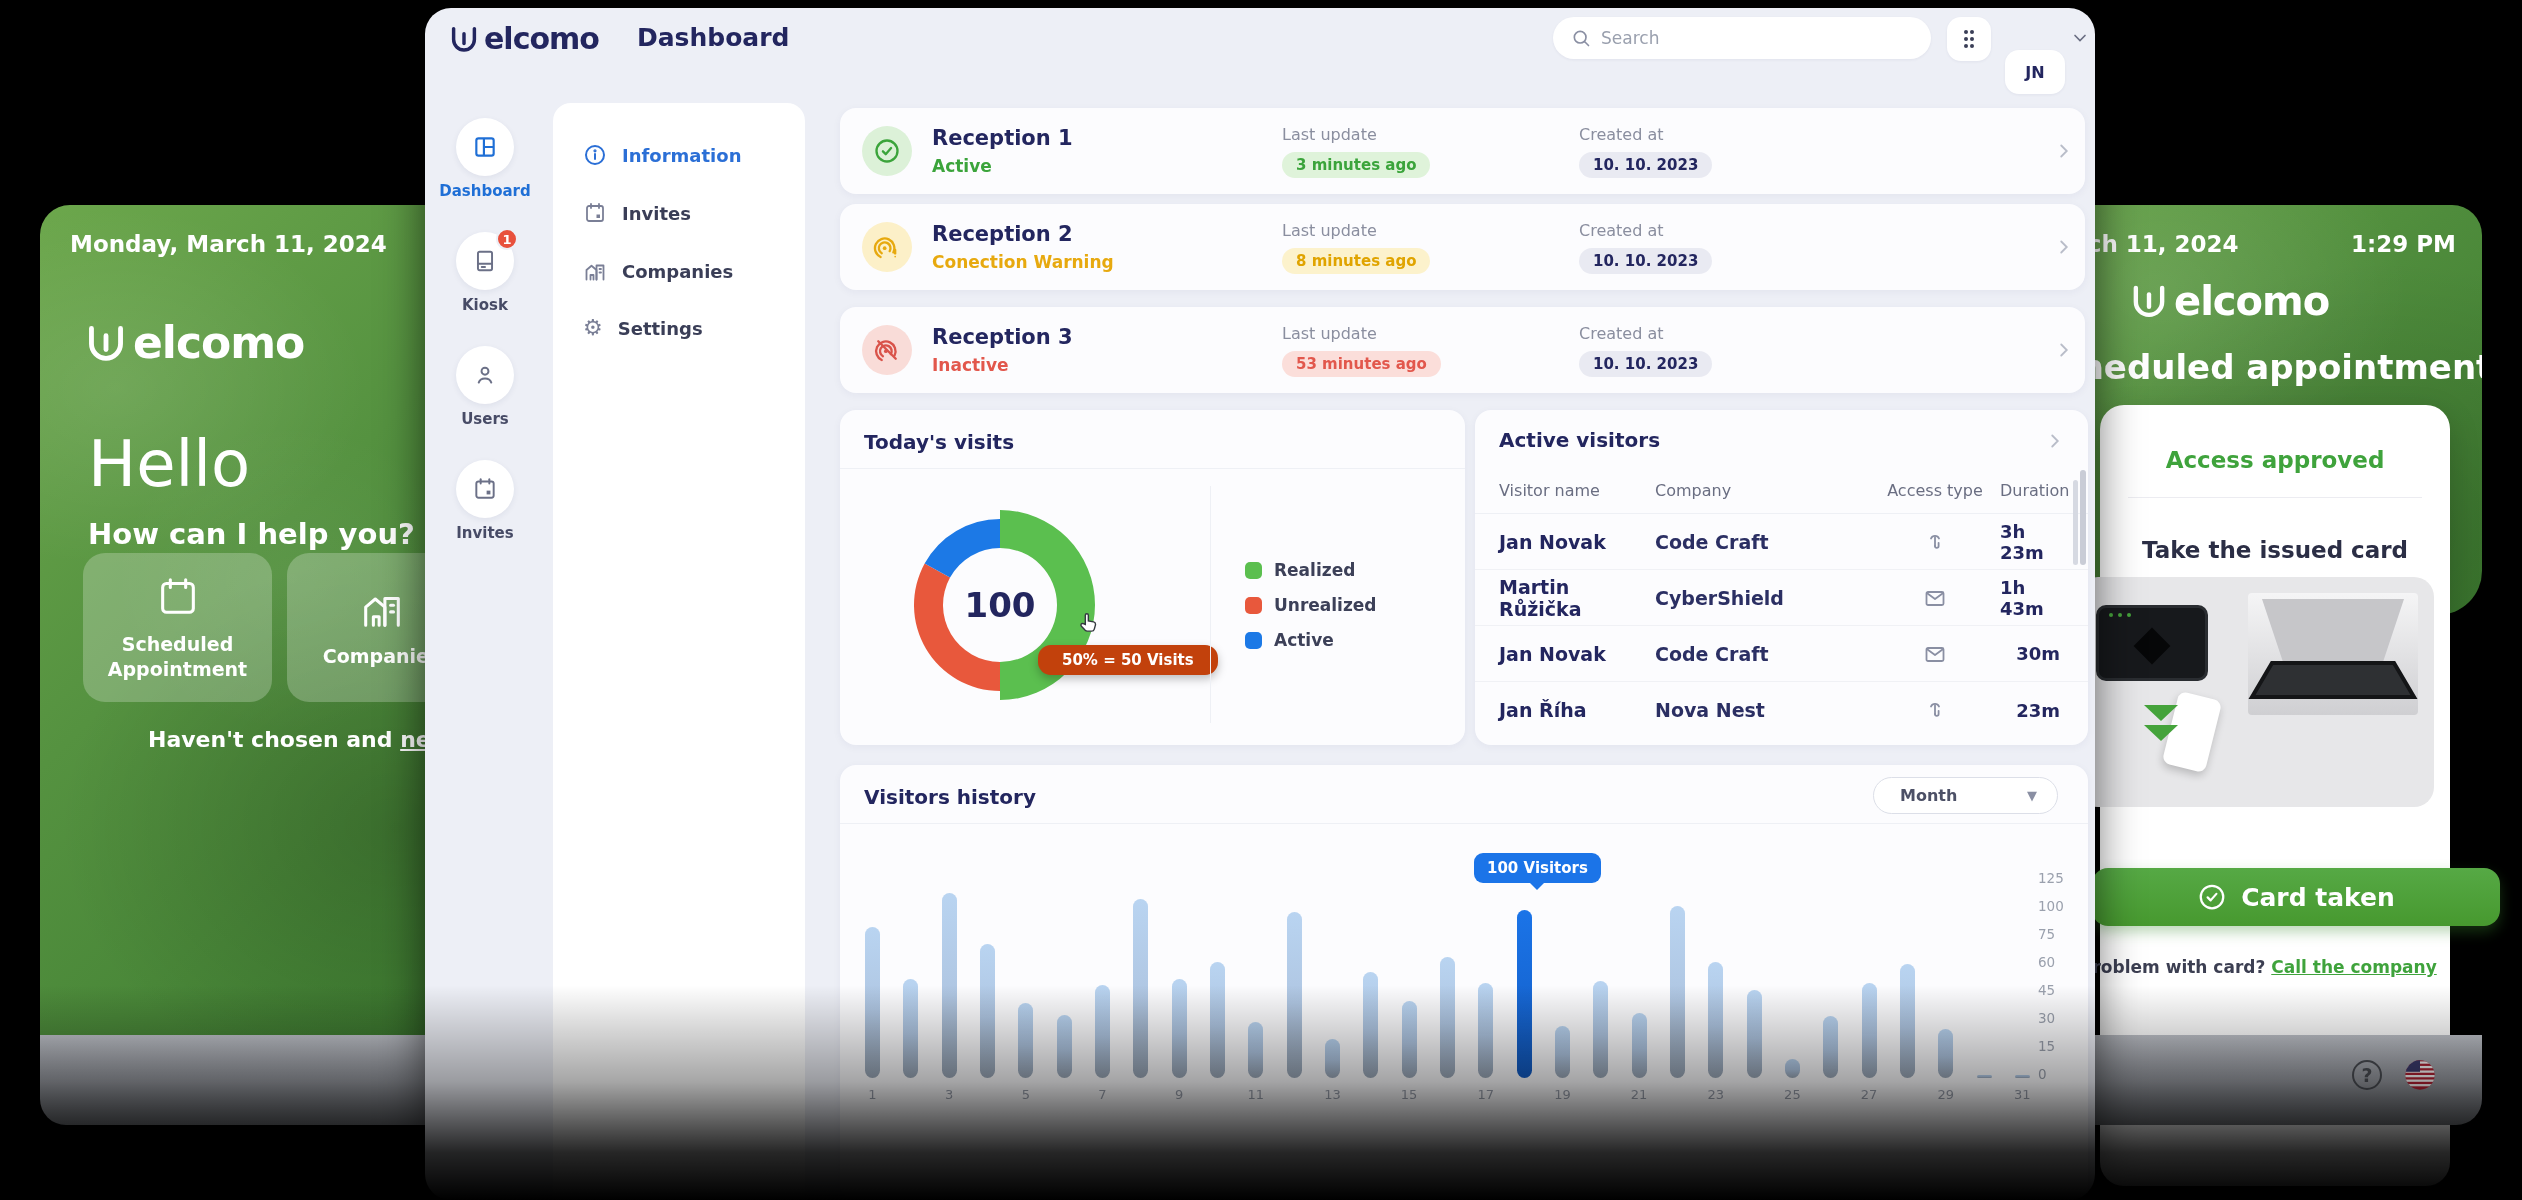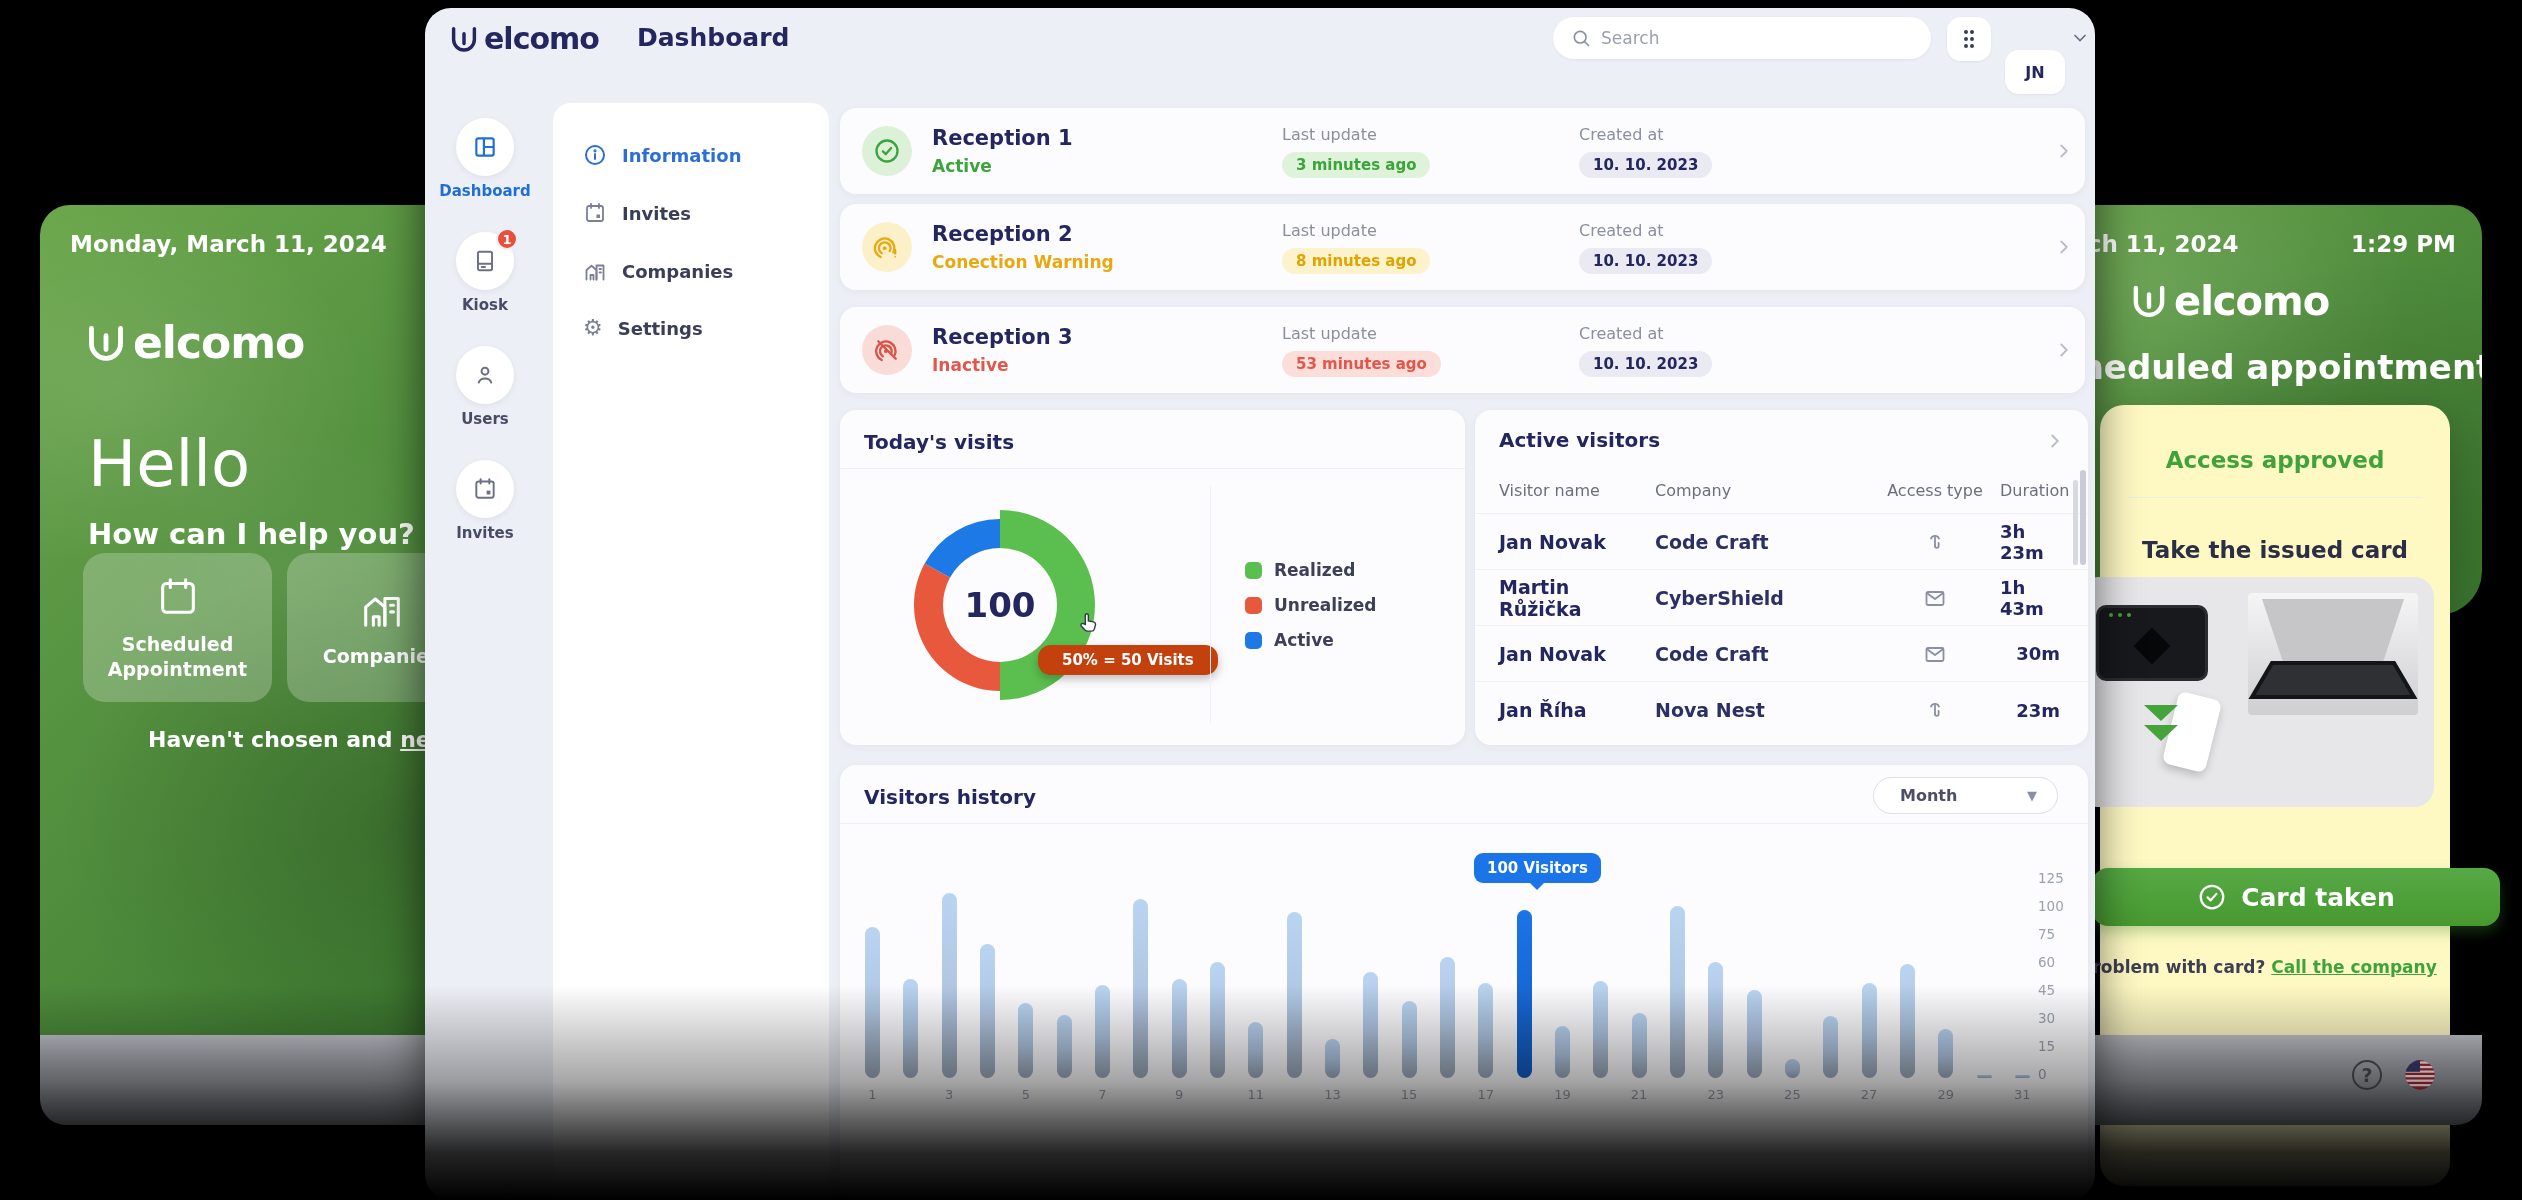--- a/index.html
+++ b/index.html
@@ -47,21 +47,21 @@
   
   .kiosk-right .kscreen { height:410px; border-radius:0 30px 44px 0; background:
       radial-gradient(ellipse 420px 300px at 30% 20%, rgba(255,255,255,.10), transparent 60%),
       radial-gradient(ellipse 520px 420px at 80% 80%, rgba(0,0,0,.16), transparent 65%),
       linear-gradient(135deg,#65A247 0%,#4F8C3C 50%,#3E7D31 100%); }
   .kiosk-right .klogo { left:112px; top:73px; }
   .kiosk-right .klogo .lt { font-size:40px; }
   .krhead { position:absolute; left:17px; top:142px; font-size:34px; font-weight:600; white-space:nowrap; }
   .kcard {
     position:absolute; left:82px; top:200px; width:350px; height:781px;
-    background:#fef9c3; border-radius:24px; box-shadow:0 10px 30px rgba(0,0,0,.18);
+    background:#ffffff; border-radius:24px; box-shadow:0 10px 30px rgba(0,0,0,.18);
   }
   .kstatus { position:absolute; left:0; right:0; top:42px; text-align:center; font-size:23px; font-weight:700; color:#3FA33C; }
   .kdivider { position:absolute; left:28px; right:28px; top:92px; height:1px; background:#ececf1; }
   .kinstr { position:absolute; left:0; right:0; top:132px; text-align:center; font-size:23px; font-weight:700; color:#2b2e45; }
   .killus { position:absolute; left:-22px; top:172px; width:356px; height:230px; background:#e7e7e9; border-radius:20px; }
   .kscrdev { position:absolute; left:18px; top:28px; width:112px; height:76px; background:#17191c; border:3px solid #2a2d31; border-radius:10px; }
   .kscrdev .dots { position:absolute; left:10px; top:5px; display:flex; gap:5px; }
   .kscrdev .dots i { width:4px; height:4px; border-radius:50%; background:#46a33c; }
   .kscrdev .diam { position:absolute; left:50%; top:54%; width:26px; height:26px; transform:translate(-50%,-50%) rotate(45deg); background:#060708; }
   .kslotcard { position:absolute; left:92px; top:118px; width:44px; height:74px; background:#fff; border-radius:8px; transform:rotate(14deg); box-shadow:0 4px 8px rgba(0,0,0,.2); }
@@ -105,21 +105,21 @@
   .rail { position:absolute; left:0; top:110px; width:120px; display:flex; flex-direction:column; align-items:center; gap:32px; }
   .railitem { display:flex; flex-direction:column; align-items:center; gap:6px; cursor:pointer; position:relative; }
   .railcircle { width:58px; height:58px; border-radius:50%; background:#fff; display:flex; align-items:center; justify-content:center;
     box-shadow:0 2px 6px rgba(30,40,90,.07); position:relative; }
   .raillabel { font-size:15px; font-weight:600; color:#474b66; }
   .railitem.active .raillabel { color:#1F6FD6; }
   .badge { position:absolute; top:-4px; right:-4px; min-width:22px; height:22px; border-radius:11px; background:#E8503C;
     color:#fff; font-size:13px; font-weight:700; display:flex; align-items:center; justify-content:center; border:2px solid #edeff6; }
 
   
-  .subnav { position:absolute; left:128px; top:95px; width:276px; bottom:0; background:#fff; border-radius:18px 18px 0 0;
+  .subnav { position:absolute; left:128px; top:95px; width:252px; bottom:0; background:#fff; border-radius:18px 18px 0 0;
     padding:40px 30px; display:flex; flex-direction:column; gap:34px; }
   .subitem { display:flex; align-items:center; gap:15px; font-size:18px; font-weight:600; color:#3a3e57; cursor:pointer; }
   .subitem .sic { color:#7a7f96; display:flex; }
   .subitem.active, .subitem.active .sic { color:#2B6FD6; }
 
   
   .card { position:absolute; background:#fcfcfe; border-radius:16px; box-shadow:0 2px 8px rgba(30,40,90,.05); }
   .cardtitle { font-size:20px; font-weight:700; color:#23265F; }
 
   

